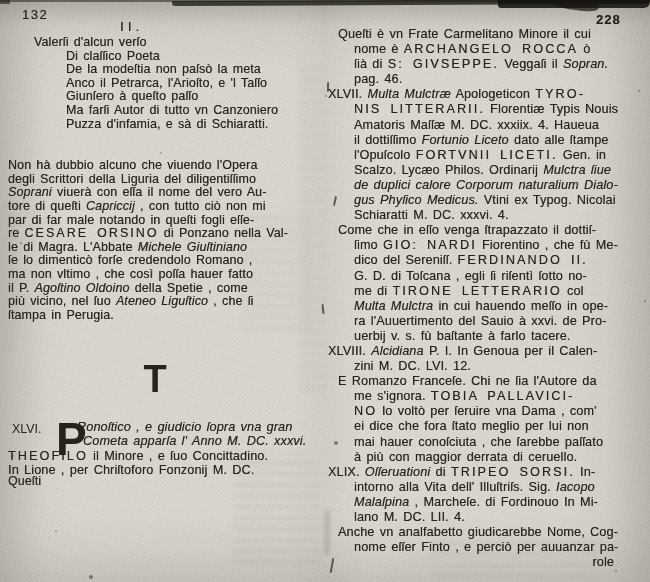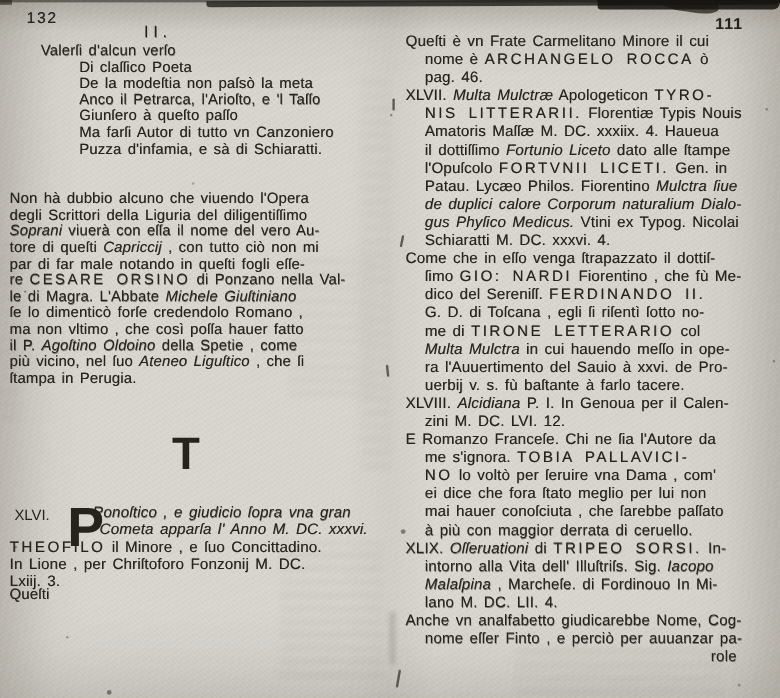--- a/index.html
+++ b/index.html
@@ -31,21 +31,21 @@
   #col-left .k-e{margin-left:4px;}
   #col-left .k-c{}
   #col-left .k-c2{margin-left:20px;}
   #col-left .k-p{margin-left:0;}
   #col-left .k-v{margin-left:6px;}
   #col-left .k-w{margin-left:38px;}
   #col-left .k-b1{margin-left:69px;}
   #col-left .k-b2{margin-left:75px;}
   #col-left .k-cw{text-align:left;padding-right:24px;}
   
-  #col-right .k-e{margin-left:10px;}
+  #col-right .k-e{margin-left:0;}
   #col-right .k-p{margin-left:10px;}
   #col-right .k-c{margin-left:26px;}
   #col-right .k-cw{text-align:right;padding-right:30px;}
   
   .blk-poem{margin-bottom:28px;margin-left:20px;}
   .blk-ornament{margin-top:34px;height:48px;text-align:center;padding-right:18px;
     font-size:38px;font-weight:bold;line-height:46px;}
   .blk-dropcap{position:relative;margin-top:16px;line-height:14.2px;}
   .blk-dropcap .dc-label{position:absolute;left:4px;top:2px;}
   .blk-dropcap .dc-cap{position:absolute;left:48px;top:-3px;font-size:46px;line-height:44px;font-weight:bold;}
@@ -98,21 +98,21 @@
   <div class="grain"></div>
 
   <div class="art ghost" id="ghost1"></div>
   <div class="art ghost" id="ghost2"></div>
   <div class="art ghost" id="ghost3"></div>
   <div class="art ghost" id="ghost4"></div>
   <div class="art ghost" id="ghost5"></div>
 
   <div class="hdr" id="pn-left">132</div>
   <div class="hdr" id="heading">II.</div>
-  <div class="hdr" id="pn-right">111</div>
+  <div class="hdr" id="pn-right">228</div>
 
   <div class="col" id="col-left">
       <div class="blk blk-poem">
         <div class="line k-v"><span class="s-r">Valerſi d'alcun verſo</span></div>
         <div class="line k-w"><span class="s-r">Di claſſico Poeta</span></div>
         <div class="line k-w"><span class="s-r">De la modeſtia non paſsò la meta</span></div>
         <div class="line k-w"><span class="s-r">Anco il Petrarca, l'Arioſto, e 'l Taſſo</span></div>
         <div class="line k-w"><span class="s-r">Giunſero à queſto paſſo</span></div>
         <div class="line k-w"><span class="s-r">Ma farſi Autor di tutto vn Canzoniero</span></div>
         <div class="line k-w"><span class="s-r">Puzza d'infamia, e sà di Schiaratti.</span></div>
@@ -132,39 +132,39 @@
         <div class="line k-c"><span class="s-r">ſtampa in Perugia.</span></div>
       </div>
       <div class="blk blk-ornament">T</div>
       <div class="blk blk-dropcap">
         <span class="dc-label">XLVI.</span>
         <span class="dc-cap">P</span>
         <div class="line k-b1"><span class="s-i">Ronoſtico , e giudicio ſopra vna gran</span></div>
         <div class="line k-b2"><span class="s-i">Cometa apparſa l' Anno M. DC. xxxvi.</span></div>
         <div class="line k-c"><span class="s-sp">THEOFILO</span><span class="s-r"> il Minore , e ſuo Concittadino.</span></div>
         <div class="line k-c"><span class="s-r">In Lione , per Chriſtoforo Fonzonij M. DC.</span></div>
-        <div class="line k-c"><span class="s-r">Lxiij. 3.</span></div>
       </div>
       <div class="blk blk-catchword">
         <div class="line k-cw"><span class="s-r">Queſti</span></div>
       </div>
     </div>
   <div class="col" id="col-right">
       <div class="blk blk-para">
         <div class="line k-p"><span class="s-r">Queſti è vn Frate Carmelitano Minore il cui</span></div>
         <div class="line k-c"><span class="s-r">nome è </span><span class="s-sp">ARCHANGELO ROCCA</span><span class="s-r"> ò</span></div>
+        <div class="line k-c"><span class="s-r">ſià di </span><span class="s-sp">S: GIVSEPPE.</span><span class="s-r">  Veggaſi il </span><span class="s-i">Sopran.</span></div>
         <div class="line k-c"><span class="s-r">pag. 46.</span></div>
       </div>
       <div class="blk blk-entry">
         <div class="line k-e"><span class="s-r">XLVII. </span><span class="s-i">Multa Mulctræ</span><span class="s-r"> Apologeticon </span><span class="s-sp">TYRO-</span></div>
         <div class="line k-c"><span class="s-sp">NIS LITTERARII.</span><span class="s-r"> Florentiæ Typis Nouis</span></div>
         <div class="line k-c"><span class="s-r">Amatoris Maſſæ M. DC. xxxiix. 4. Haueua</span></div>
         <div class="line k-c"><span class="s-r">il dottiſſimo </span><span class="s-i">Fortunio Liceto</span><span class="s-r"> dato alle ſtampe</span></div>
         <div class="line k-c"><span class="s-r">l'Opuſcolo </span><span class="s-sp">FORTVNII LICETI.</span><span class="s-r"> Gen. in</span></div>
-        <div class="line k-c"><span class="s-r">Patau. Lycæo Philos. Fiorentino </span><span class="s-i">Mulctra ſiue</span></div>
+        <div class="line k-c"><span class="s-r">Scalzo. Lycæo Philos. Ordinarij </span><span class="s-i">Mulctra ſiue</span></div>
         <div class="line k-c"><span class="s-i">de duplici calore Corporum naturalium Dialo-</span></div>
         <div class="line k-c"><span class="s-i">gus Phyſico Medicus.</span><span class="s-r"> Vtini ex Typog. Nicolai</span></div>
         <div class="line k-c"><span class="s-r">Schiaratti M. DC. xxxvi. 4.</span></div>
       </div>
       <div class="blk blk-para">
         <div class="line k-p"><span class="s-r">Come che in eſſo venga ſtrapazzato il dottiſ-</span></div>
         <div class="line k-c"><span class="s-r">ſimo </span><span class="s-sp">GIO: NARDI</span><span class="s-r"> Fiorentino , che fù Me-</span></div>
         <div class="line k-c"><span class="s-r">dico del Sereniſſ. </span><span class="s-sp">FERDINANDO II.</span></div>
         <div class="line k-c"><span class="s-r">G. D. di Toſcana , egli ſi riſentì ſotto no-</span></div>
         <div class="line k-c"><span class="s-r">me di </span><span class="s-sp">TIRONE LETTERARIO</span><span class="s-r"> col</span></div>

